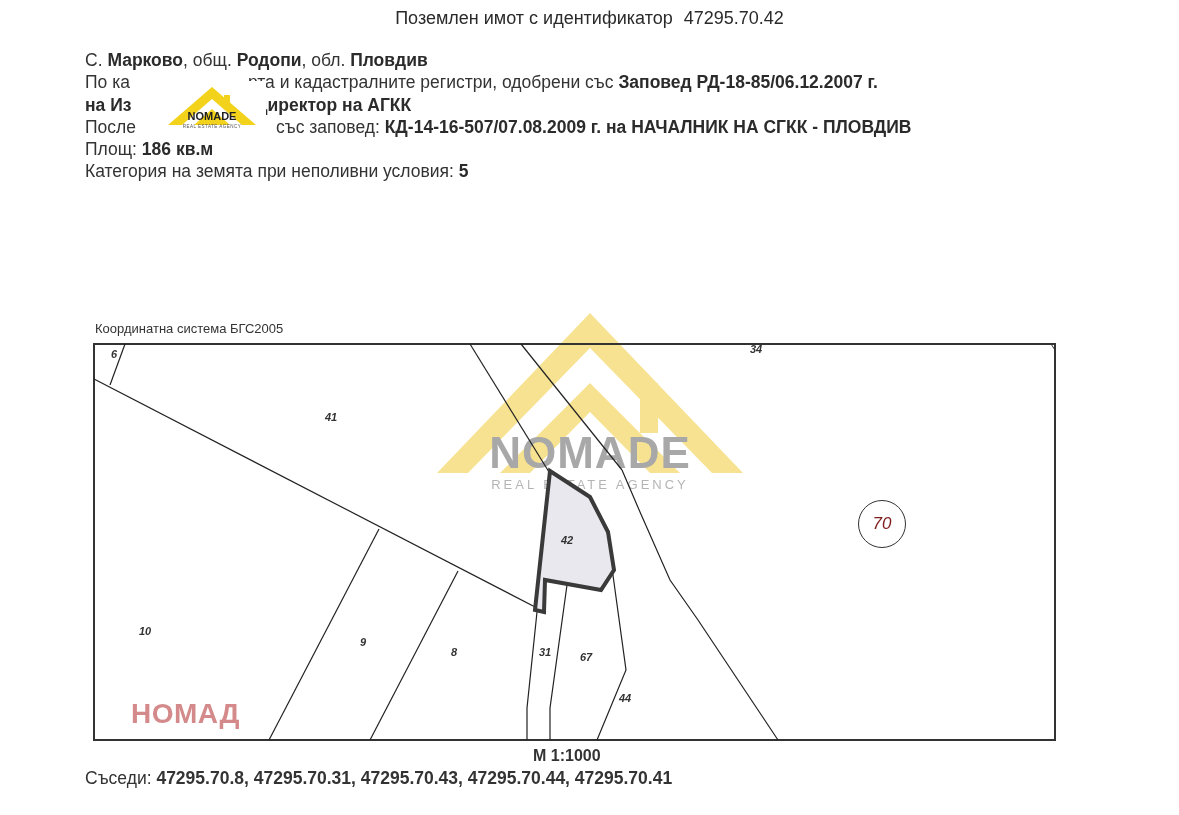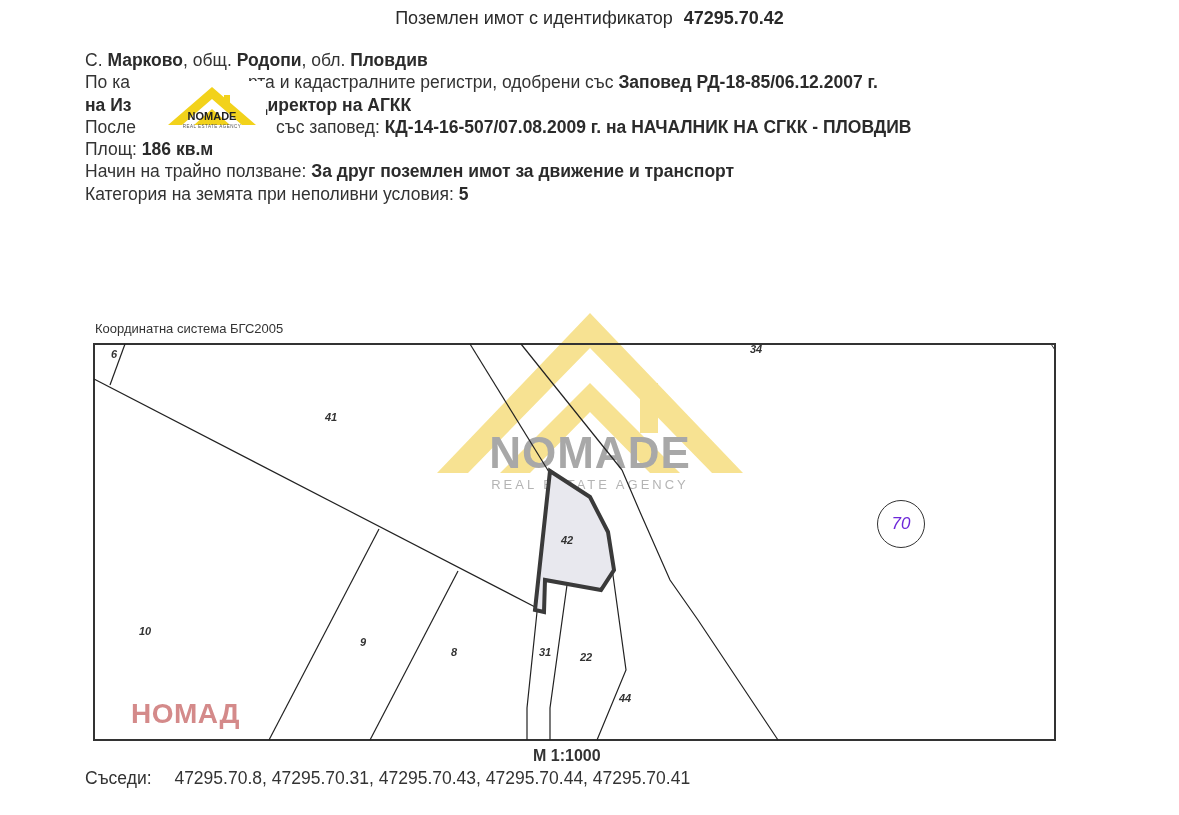--- a/index.html
+++ b/index.html
@@ -4,52 +4,52 @@
   <style>
     html, body { margin: 0; padding: 0; }
     body {
       width: 1179px; height: 815px; background: #ffffff; position: relative; overflow: hidden;
       font-family: "Liberation Sans", "DejaVu Sans", sans-serif; color: #2a2a2a;
     }
     .title {
       position: absolute; left: 0; width: 1179px; top: 8px; text-align: center;
       font-size: 18px; color: #2a2a2a;
     }
-    .title b { font-weight: bold; margin-left: 6px; }
+    .title b { font-weight: normal; margin-left: 6px; }
     .info {
       position: absolute; left: 85px; top: 49px; font-size: 17.5px; line-height: 22.3px;
       color: #333;
     }
     .info .row { white-space: nowrap; height: 22.3px; }
     .info b { font-weight: bold; color: #2b2b2b; }
     .logo-box {
       position: absolute; left: 158px; top: 81px; width: 108px; height: 54px; background: #fff;
     }
     .coord-label {
       position: absolute; left: 95px; top: 321px; font-size: 13px; color: #333;
     }
     .map {
       position: absolute; left: 0; top: 0; width: 1179px; height: 815px;
     }
     .pl {
       position: absolute; font-size: 11px; font-style: italic; font-weight: bold; color: #333;
       font-family: "Liberation Sans", sans-serif;
     }
     .circle-label {
-      position: absolute; left: 877px; top: 500px; width: 46px; height: 46px; border: 1.3px solid #333;
+      position: absolute; left: 858px; top: 500px; width: 46px; height: 46px; border: 1.3px solid #333;
       border-radius: 50%; display: flex; align-items: center; justify-content: center;
-      font-size: 17px; font-style: italic; color: #6d28d9;
+      font-size: 17px; font-style: italic; color: #7f1d1d;
     }
     .scale {
       position: absolute; left: 533px; top: 747px; font-size: 16px; font-weight: bold; color: #333;
     }
     .neighbors {
       position: absolute; left: 85px; top: 768px; font-size: 17.5px; color: #333; white-space: nowrap;
     }
-    .neighbors b { font-weight: normal; margin-left: 18px; }
+    .neighbors b { font-weight: bold; }
     .watermark-text {
       position: absolute; left: 131px; top: 698px; font-size: 28px; font-weight: bold; color: #d48a8a;
       letter-spacing: 0.5px;
     }
   </style>
 </head>
 <body>
 
 <div class="title">
   <span>Поземлен имот с  идентификатор</span>
@@ -70,24 +70,20 @@
   <div class="row">
     <b>на Из</b><span style="display:inline-block;width:125px"></span><b>директор на АГКК</b>
   </div>
   <div class="row">
     <span>После</span><span style="display:inline-block;width:140px"></span><span>със заповед:</span>
     <b>КД-14-16-507/07.08.2009 г. на НАЧАЛНИК НА СГКК - ПЛОВДИВ</b>
   </div>
   <div class="row">
     <span>Площ:</span>
     <b>186 кв.м</b>
-  </div>
-  <div class="row">
-    <span>Начин на трайно ползване:</span>
-    <b>За друг поземлен имот за движение и транспорт</b>
   </div>
   <div class="row">
     <span>Категория на земята при неполивни условия:</span>
     <b>5</b>
   </div>
 </div>
 
 <div class="logo-box">
   <svg width="108" height="54" viewBox="0 0 108 54">
     <polygon points="10,44 54,6 98,44 84,44 54,18 24,44" fill="#f2d21b"></polygon>
@@ -137,21 +133,21 @@
 </svg>
 
 <span class="pl" style="left:111px;top:348px">6</span>
 <span class="pl" style="left:325px;top:411px">41</span>
 <span class="pl" style="left:750px;top:343px">34</span>
 <span class="pl" style="left:561px;top:534px">42</span>
 <span class="pl" style="left:139px;top:625px">10</span>
 <span class="pl" style="left:360px;top:636px">9</span>
 <span class="pl" style="left:451px;top:646px">8</span>
 <span class="pl" style="left:539px;top:646px">31</span>
-<span class="pl" style="left:580px;top:651px">22</span>
+<span class="pl" style="left:580px;top:651px">67</span>
 <span class="pl" style="left:619px;top:692px">44</span>
 
 <div class="circle-label">
   <span>70</span>
 </div>
 
 <div class="watermark-text">НОМАД</div>
 
 <div class="scale">М 1:1000</div>
 

